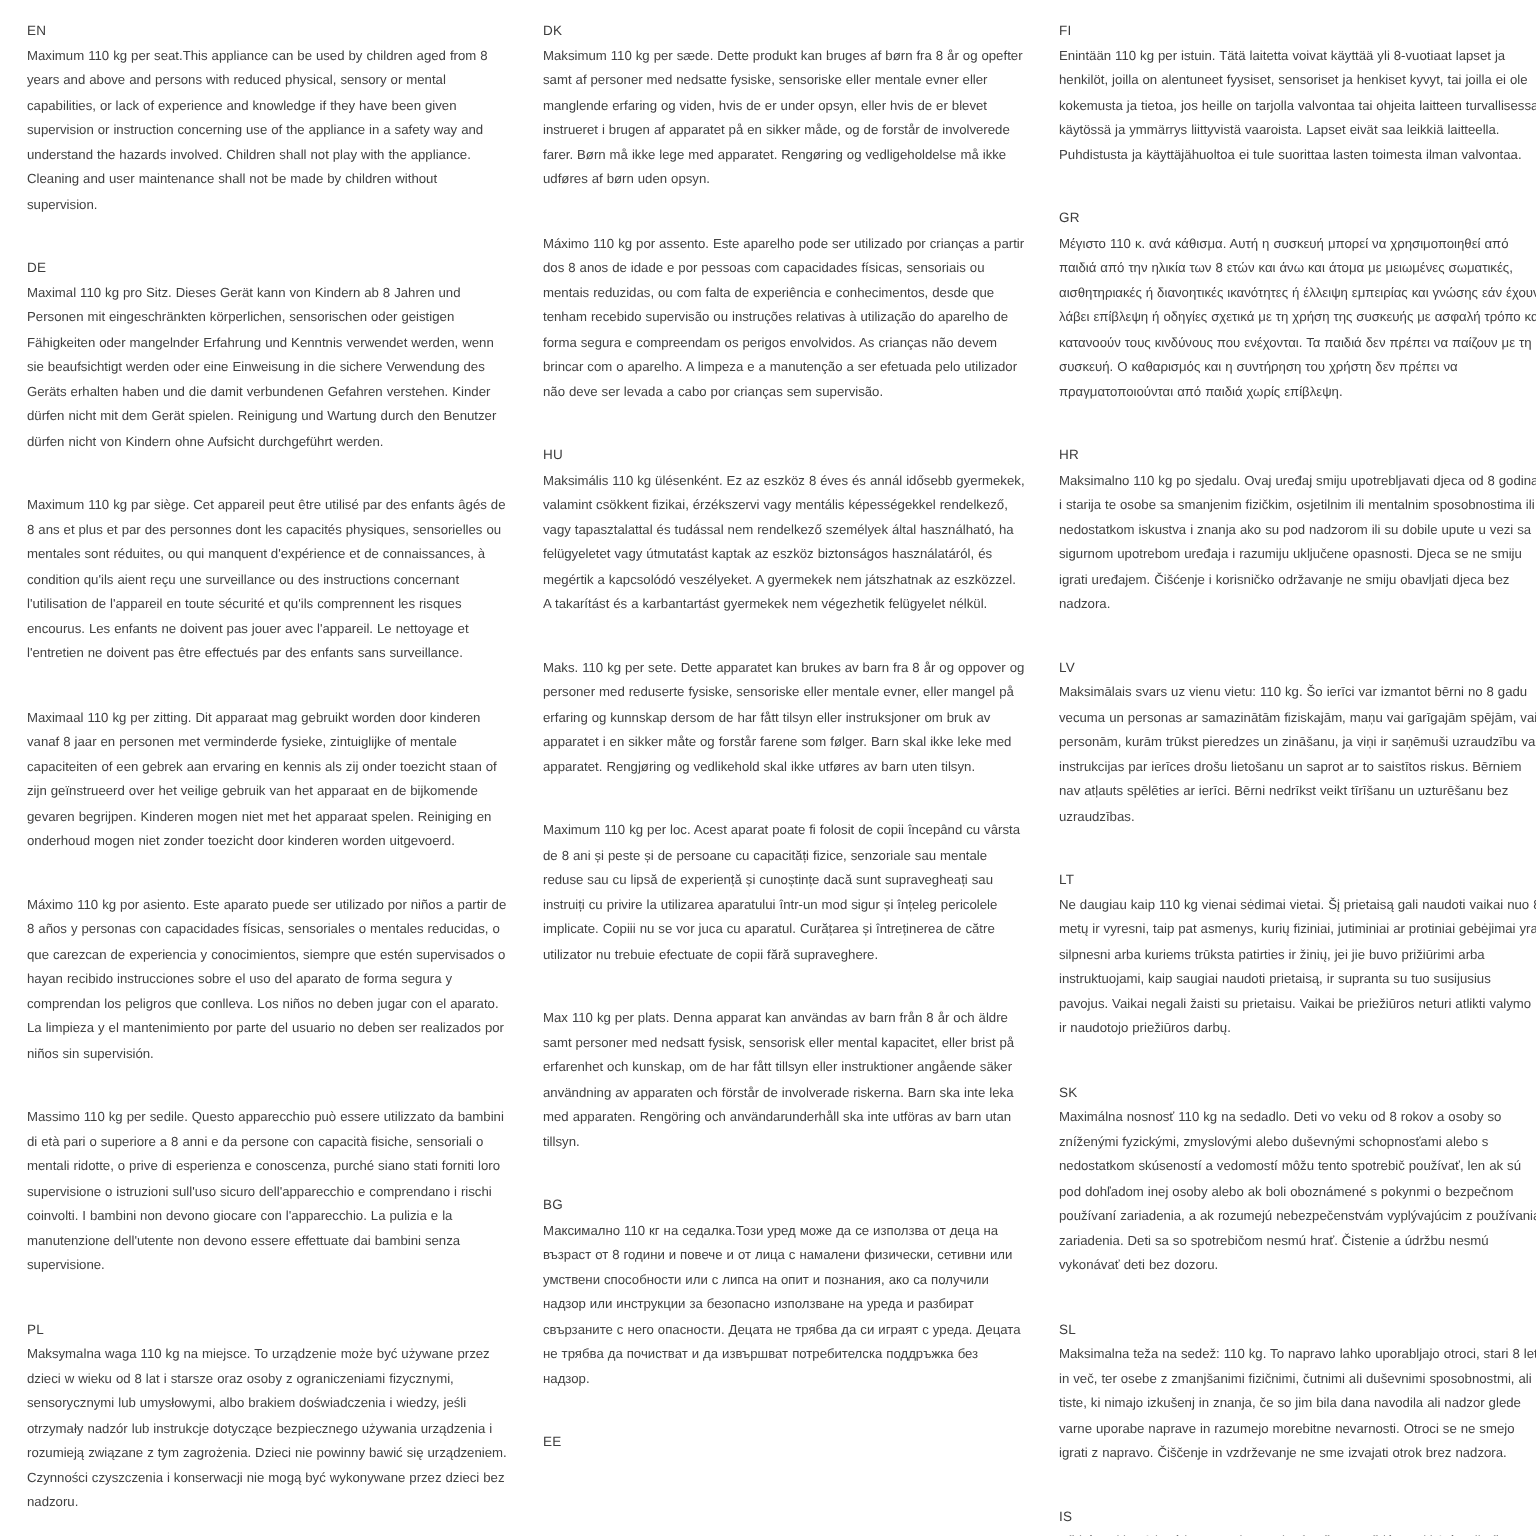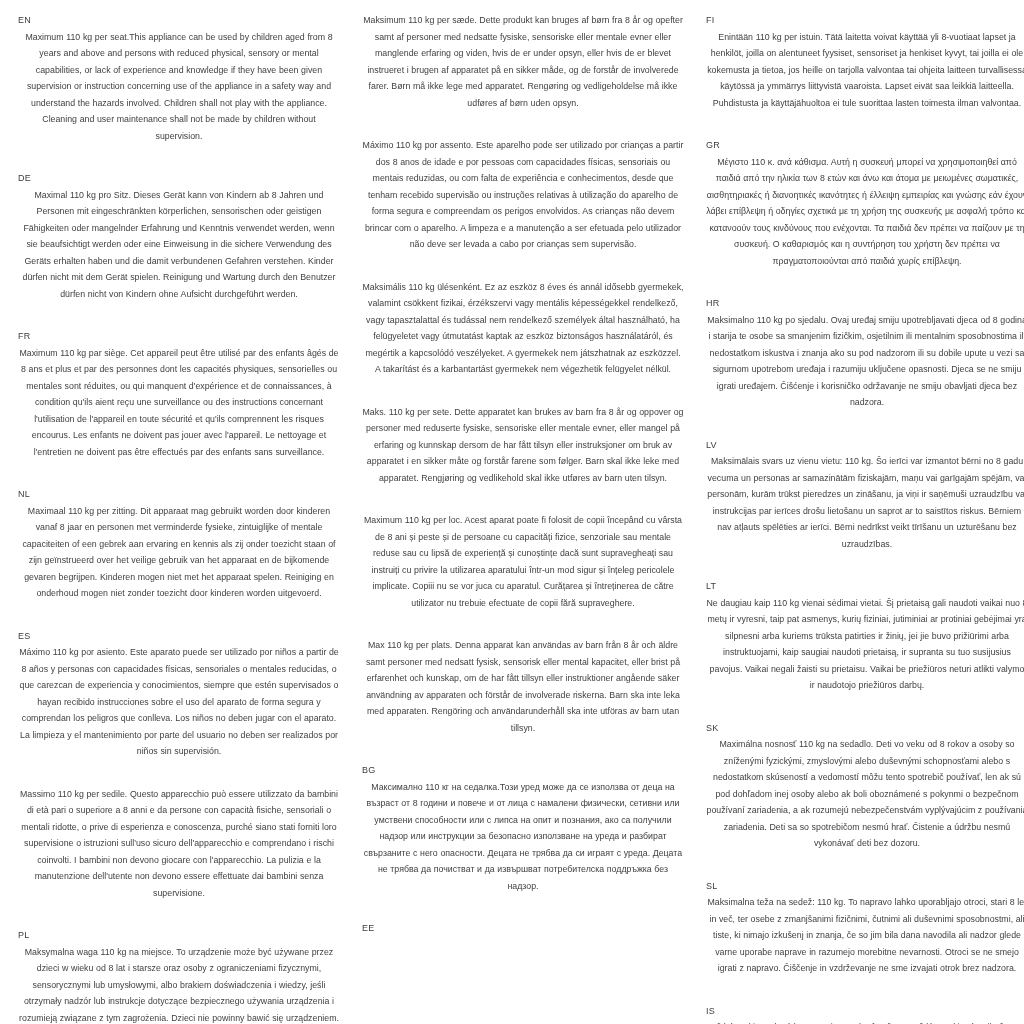--- a/index.html
+++ b/index.html
@@ -32,65 +32,64 @@
     line-height: 16.5px;
     font-weight: 400;
     color: #3c3c3c;
     letter-spacing: 0.2px;
   }
   .lang-text {
     font-size: 8.8px;
     line-height: 16.5px;
     font-weight: 400;
     color: #414141;
-    text-align: center;
+    text-align: left;
     word-spacing: 0.2px;
   }
 </style>
 </head>
 <body>
 
 <div class="page">
   <div class="column">
       <div class="lang-block">
         <div class="lang-code">EN</div>
         <div class="lang-text">Maximum 110 kg per seat.This appliance can be used by children aged from 8 years and above and persons with reduced physical, sensory or mental capabilities, or lack of experience and knowledge if they have been given supervision or instruction concerning use of the appliance in a safety way and understand the hazards involved. Children shall not play with the appliance. Cleaning and user maintenance shall not be made by children without supervision.</div>
       </div>
       <div class="lang-block">
         <div class="lang-code">DE</div>
         <div class="lang-text">Maximal 110 kg pro Sitz. Dieses Gerät kann von Kindern ab 8 Jahren und Personen mit eingeschränkten körperlichen, sensorischen oder geistigen Fähigkeiten oder mangelnder Erfahrung und Kenntnis verwendet werden, wenn sie beaufsichtigt werden oder eine Einweisung in die sichere Verwendung des Geräts erhalten haben und die damit verbundenen Gefahren verstehen. Kinder dürfen nicht mit dem Gerät spielen. Reinigung und Wartung durch den Benutzer dürfen nicht von Kindern ohne Aufsicht durchgeführt werden.</div>
       </div>
       <div class="lang-block">
-        <div class="lang-code">FR</div>
         <div class="lang-text">Maximum 110 kg par siège. Cet appareil peut être utilisé par des enfants âgés de 8 ans et plus et par des personnes dont les capacités physiques, sensorielles ou mentales sont réduites, ou qui manquent d'expérience et de connaissances, à condition qu'ils aient reçu une surveillance ou des instructions concernant l'utilisation de l'appareil en toute sécurité et qu'ils comprennent les risques encourus. Les enfants ne doivent pas jouer avec l'appareil. Le nettoyage et l'entretien ne doivent pas être effectués par des enfants sans surveillance.</div>
       </div>
       <div class="lang-block">
-        <div class="lang-code">NL</div>
         <div class="lang-text">Maximaal 110 kg per zitting. Dit apparaat mag gebruikt worden door kinderen vanaf 8 jaar en personen met verminderde fysieke, zintuiglijke of mentale capaciteiten of een gebrek aan ervaring en kennis als zij onder toezicht staan of zijn geïnstrueerd over het veilige gebruik van het apparaat en de bijkomende gevaren begrijpen. Kinderen mogen niet met het apparaat spelen. Reiniging en onderhoud mogen niet zonder toezicht door kinderen worden uitgevoerd.</div>
       </div>
       <div class="lang-block">
-        <div class="lang-code">ES</div>
         <div class="lang-text">Máximo 110 kg por asiento. Este aparato puede ser utilizado por niños a partir de 8 años y personas con capacidades físicas, sensoriales o mentales reducidas, o que carezcan de experiencia y conocimientos, siempre que estén supervisados o hayan recibido instrucciones sobre el uso del aparato de forma segura y comprendan los peligros que conlleva. Los niños no deben jugar con el aparato. La limpieza y el mantenimiento por parte del usuario no deben ser realizados por niños sin supervisión.</div>
       </div>
       <div class="lang-block">
         <div class="lang-text">Massimo 110 kg per sedile. Questo apparecchio può essere utilizzato da bambini di età pari o superiore a 8 anni e da persone con capacità fisiche, sensoriali o mentali ridotte, o prive di esperienza e conoscenza, purché siano stati forniti loro supervisione o istruzioni sull'uso sicuro dell'apparecchio e comprendano i rischi coinvolti. I bambini non devono giocare con l'apparecchio. La pulizia e la manutenzione dell'utente non devono essere effettuate dai bambini senza supervisione.</div>
       </div>
       <div class="lang-block">
         <div class="lang-code">PL</div>
         <div class="lang-text">Maksymalna waga 110 kg na miejsce. To urządzenie może być używane przez dzieci w wieku od 8 lat i starsze oraz osoby z ograniczeniami fizycznymi, sensorycznymi lub umysłowymi, albo brakiem doświadczenia i wiedzy, jeśli otrzymały nadzór lub instrukcje dotyczące bezpiecznego używania urządzenia i rozumieją związane z tym zagrożenia. Dzieci nie powinny bawić się urządzeniem. Czynności czyszczenia i konserwacji nie mogą być wykonywane przez dzieci bez nadzoru.</div>
       </div>
     </div>
   <div class="column">
       <div class="lang-block">
+        <div class="lang-code">DK</div>
         <div class="lang-text">Maksimum 110 kg per sæde. Dette produkt kan bruges af børn fra 8 år og opefter samt af personer med nedsatte fysiske, sensoriske eller mentale evner eller manglende erfaring og viden, hvis de er under opsyn, eller hvis de er blevet instrueret i brugen af apparatet på en sikker måde, og de forstår de involverede farer. Børn må ikke lege med apparatet. Rengøring og vedligeholdelse må ikke udføres af børn uden opsyn.</div>
       </div>
       <div class="lang-block">
         <div class="lang-text">Máximo 110 kg por assento. Este aparelho pode ser utilizado por crianças a partir dos 8 anos de idade e por pessoas com capacidades físicas, sensoriais ou mentais reduzidas, ou com falta de experiência e conhecimentos, desde que tenham recebido supervisão ou instruções relativas à utilização do aparelho de forma segura e compreendam os perigos envolvidos. As crianças não devem brincar com o aparelho. A limpeza e a manutenção a ser efetuada pelo utilizador não deve ser levada a cabo por crianças sem supervisão.</div>
       </div>
       <div class="lang-block">
+        <div class="lang-code">HU</div>
         <div class="lang-text">Maksimális 110 kg ülésenként. Ez az eszköz 8 éves és annál idősebb gyermekek, valamint csökkent fizikai, érzékszervi vagy mentális képességekkel rendelkező, vagy tapasztalattal és tudással nem rendelkező személyek által használható, ha felügyeletet vagy útmutatást kaptak az eszköz biztonságos használatáról, és megértik a kapcsolódó veszélyeket. A gyermekek nem játszhatnak az eszközzel. A takarítást és a karbantartást gyermekek nem végezhetik felügyelet nélkül.</div>
       </div>
       <div class="lang-block">
         <div class="lang-text">Maks. 110 kg per sete. Dette apparatet kan brukes av barn fra 8 år og oppover og personer med reduserte fysiske, sensoriske eller mentale evner, eller mangel på erfaring og kunnskap dersom de har fått tilsyn eller instruksjoner om bruk av apparatet i en sikker måte og forstår farene som følger. Barn skal ikke leke med apparatet. Rengjøring og vedlikehold skal ikke utføres av barn uten tilsyn.</div>
       </div>
       <div class="lang-block">
         <div class="lang-text">Maximum 110 kg per loc. Acest aparat poate fi folosit de copii începând cu vârsta de 8 ani și peste și de persoane cu capacități fizice, senzoriale sau mentale reduse sau cu lipsă de experiență și cunoștințe dacă sunt supravegheați sau instruiți cu privire la utilizarea aparatului într-un mod sigur și înțeleg pericolele implicate. Copiii nu se vor juca cu aparatul. Curățarea și întreținerea de către utilizator nu trebuie efectuate de copii fără supraveghere.</div>
       </div>
       <div class="lang-block">
         <div class="lang-text">Max 110 kg per plats. Denna apparat kan användas av barn från 8 år och äldre samt personer med nedsatt fysisk, sensorisk eller mental kapacitet, eller brist på erfarenhet och kunskap, om de har fått tillsyn eller instruktioner angående säker användning av apparaten och förstår de involverade riskerna. Barn ska inte leka med apparaten. Rengöring och användarunderhåll ska inte utföras av barn utan tillsyn.</div>

